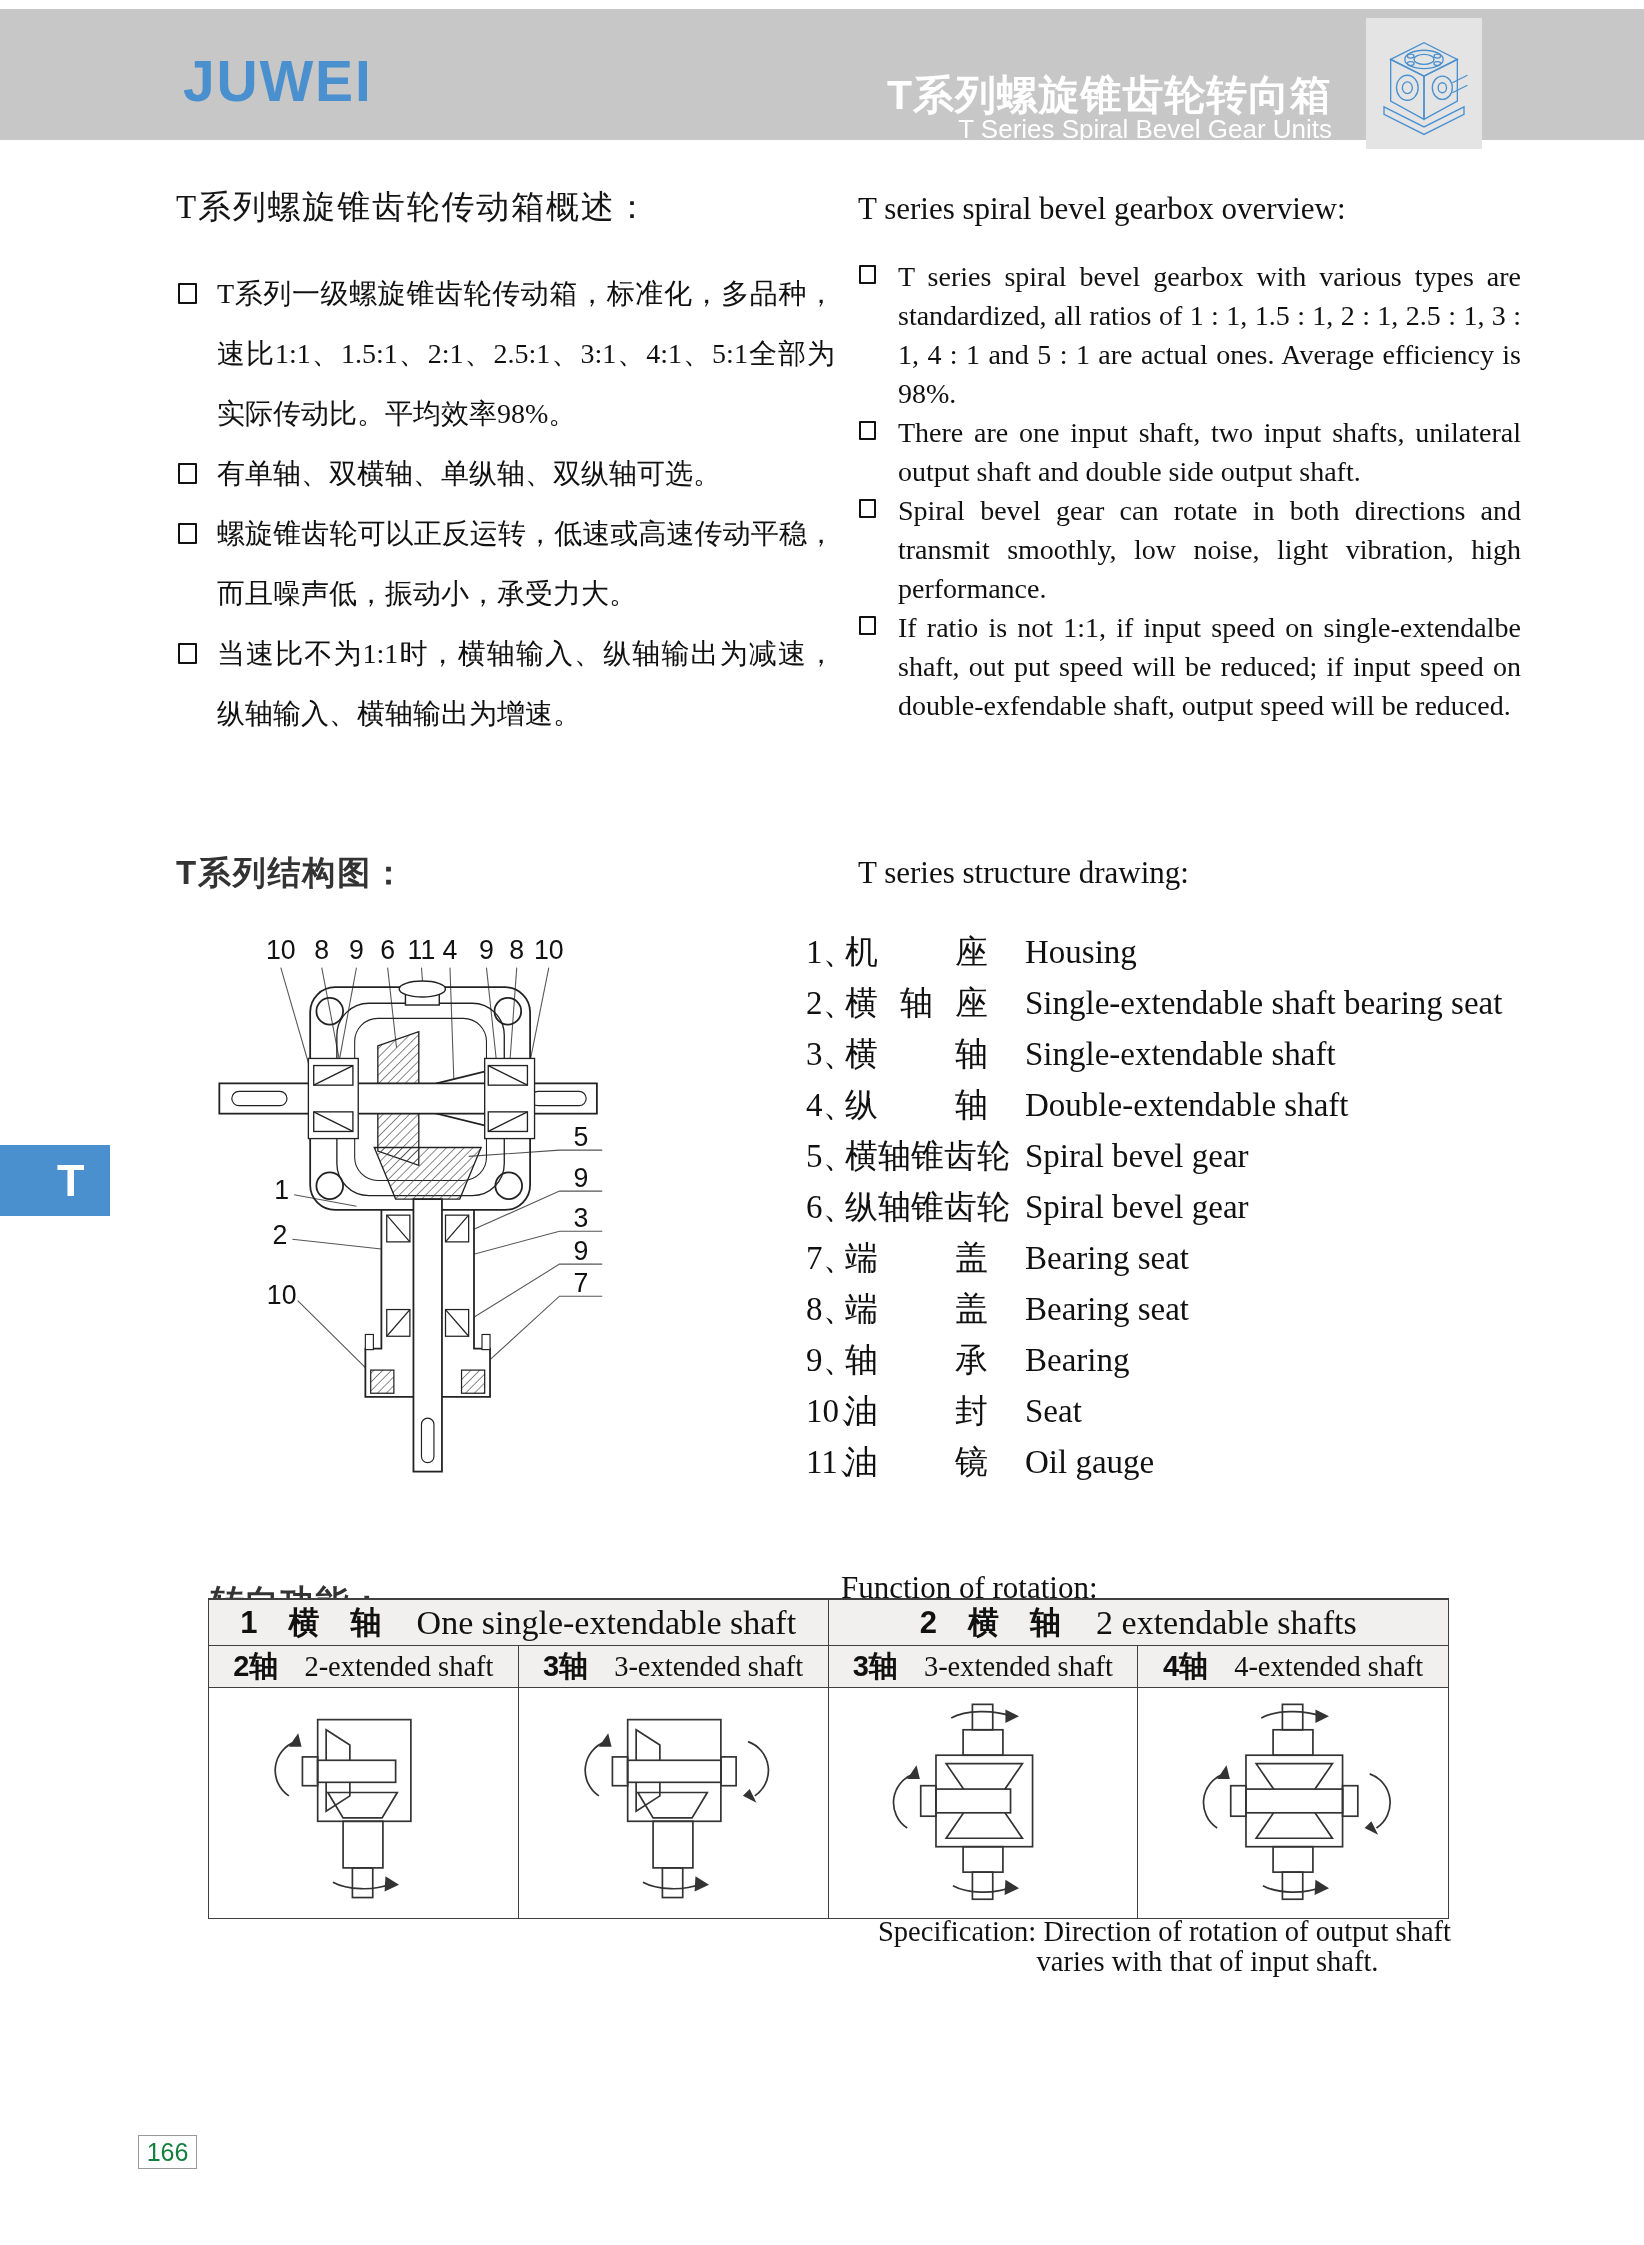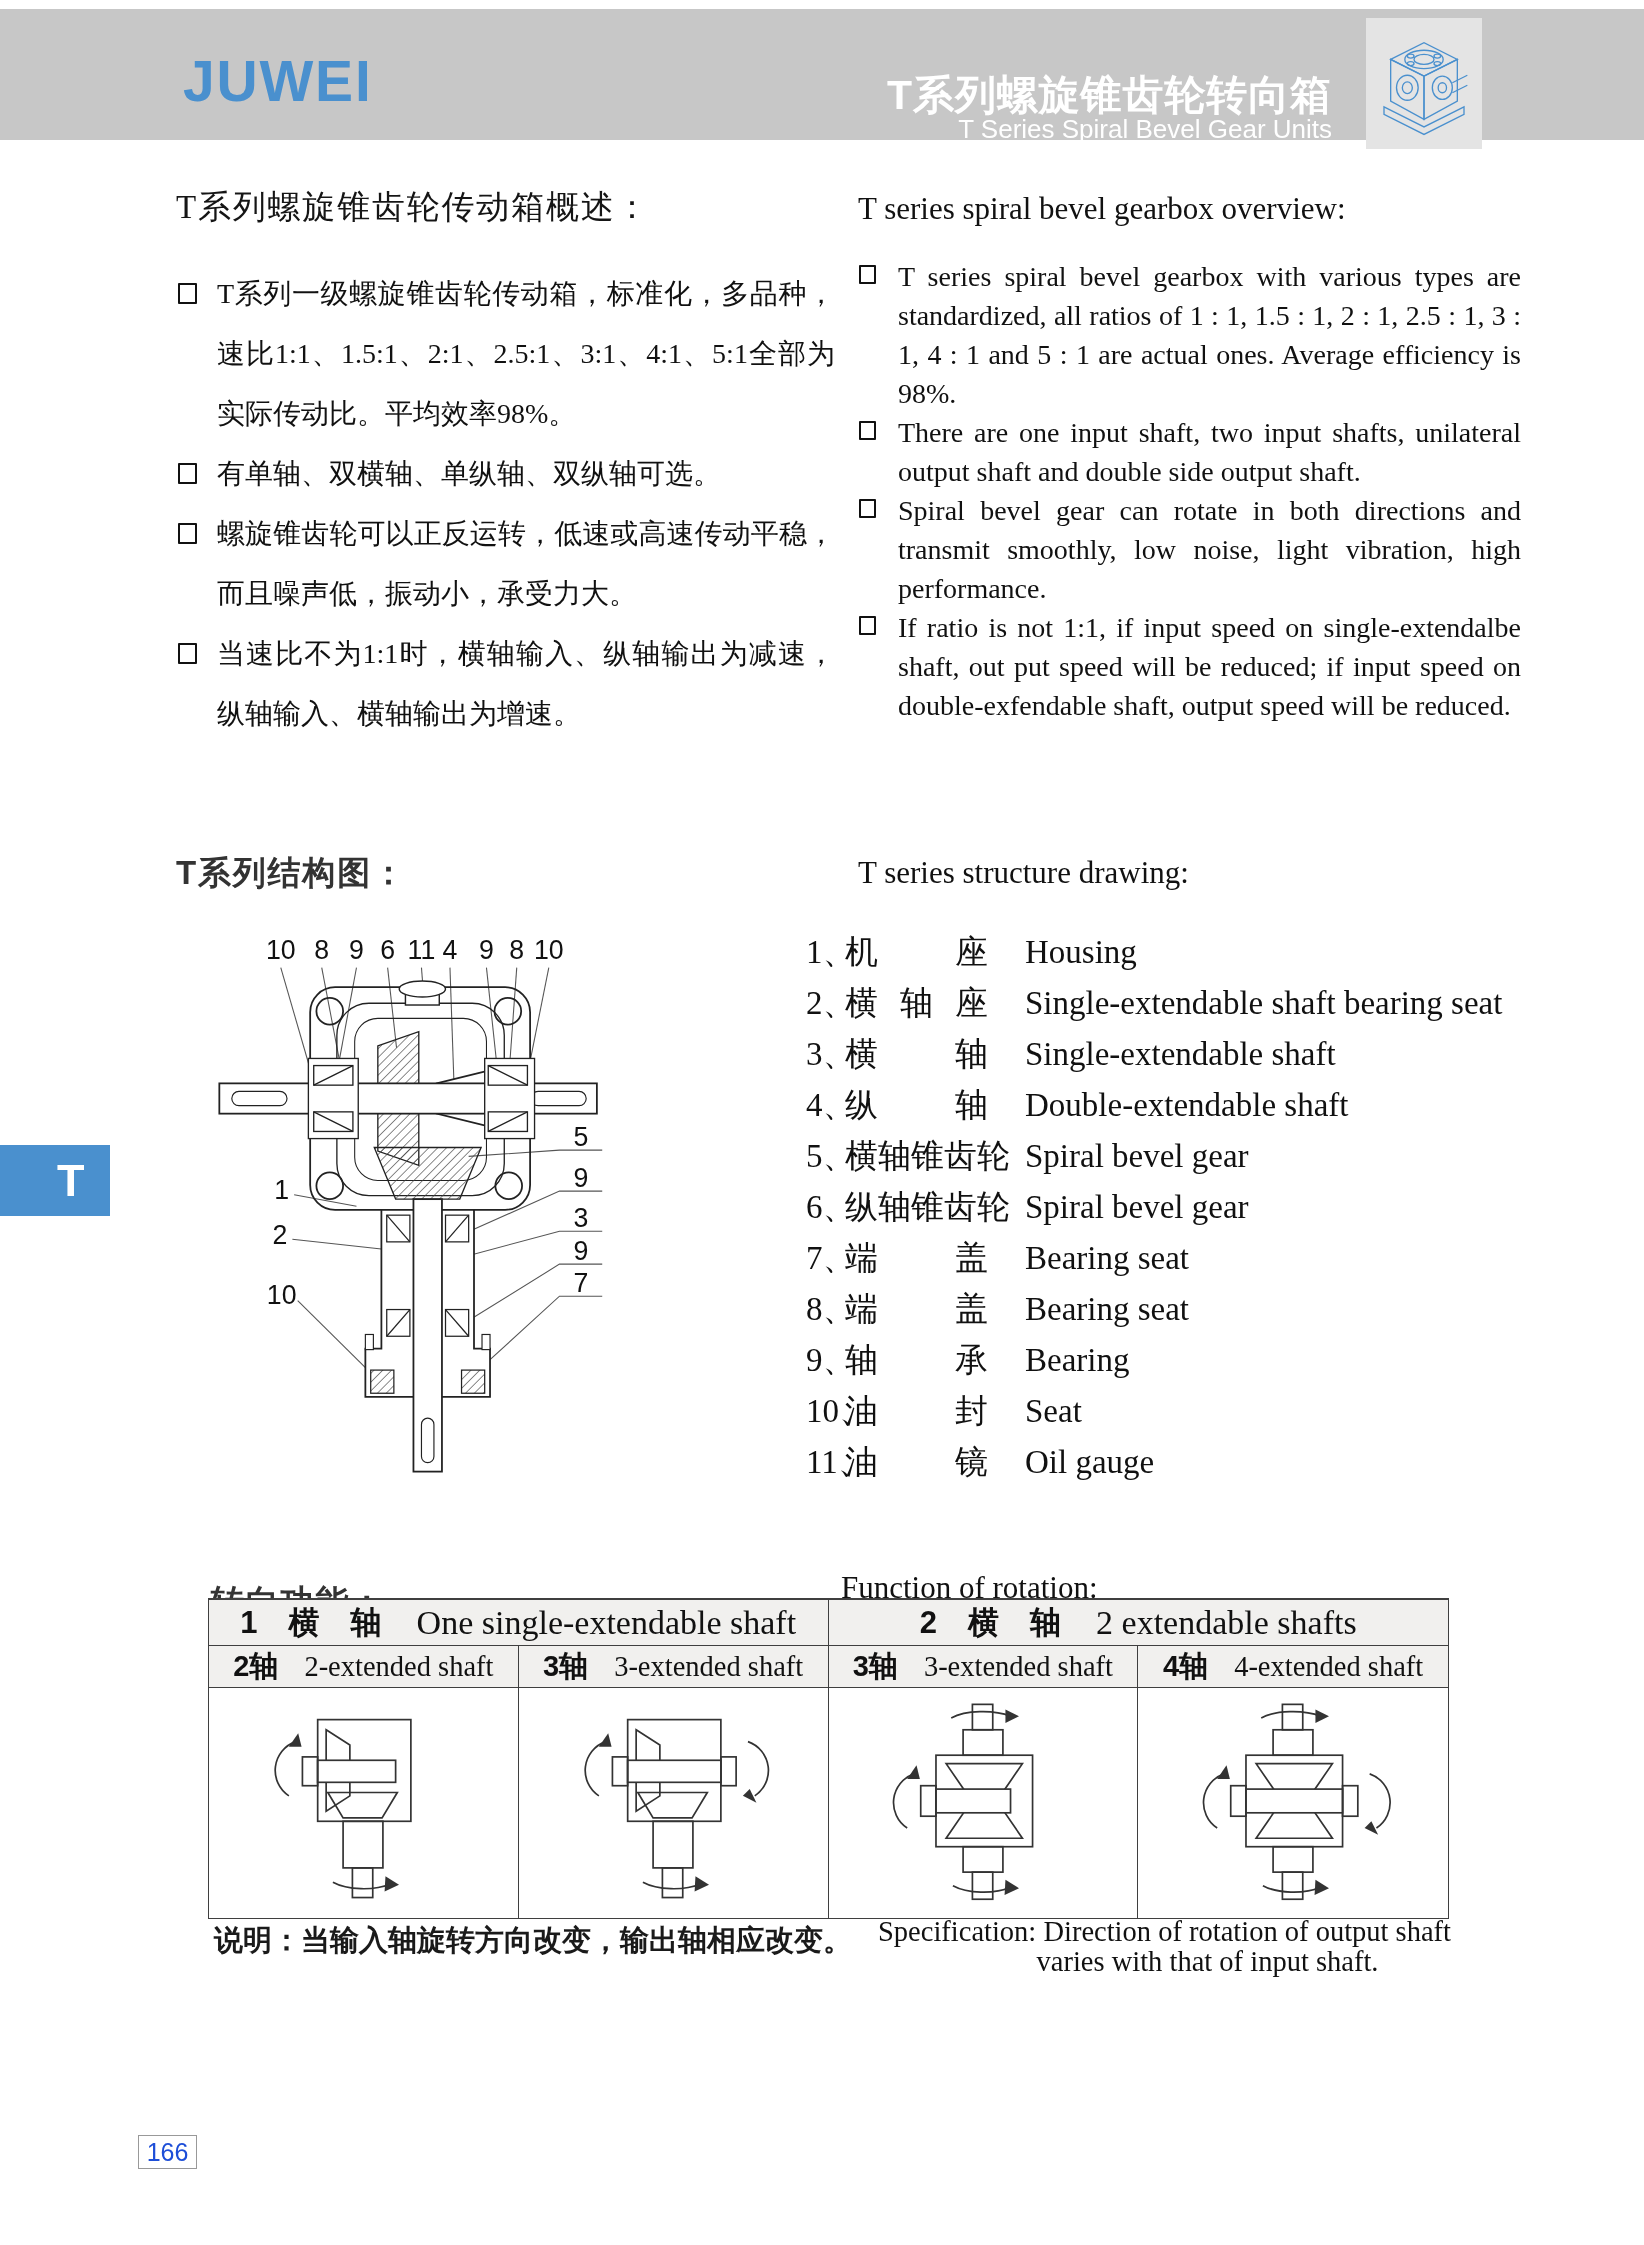--- a/index.html
+++ b/index.html
@@ -59,21 +59,21 @@
   .note-en1{position:absolute;left:878px;top:1916px;width:659px;font-size:28.5px;}
   .note-en2{position:absolute;left:878px;top:1946px;width:659px;font-size:28.5px;text-align:center;}
 
   
   .t-tab{position:absolute;left:0;top:1145px;width:110px;height:71px;background:#4a90ce;
          color:#fff;font-weight:bold;font-size:45px;display:flex;align-items:center;
          font-family:"Liberation Sans","DejaVu Sans",sans-serif;padding-left:0;}
   .t-tab span{margin-left:57px;}
   .pagenum{position:absolute;left:138px;top:2135px;width:57px;height:32px;border:1.8px solid #999;
            display:flex;align-items:center;justify-content:center;font-size:25px;
-           font-family:"Liberation Sans","DejaVu Sans",sans-serif;color:#1d4ed8;}
+           font-family:"Liberation Sans","DejaVu Sans",sans-serif;color:#15803d;}
 
   svg text{font-family:"Liberation Sans","DejaVu Sans",sans-serif;}
 </style>
 </head>
 <body>
 
 <div id="page">
 
   <div class="hdr-band">
     <div class="brand">JUWEI</div>
@@ -382,21 +382,20 @@
           <path d="M138,226 A46,20 0 0 0 206,228"></path>
         </g>
         <polygon points="200,18 216,26 200,34" fill="#333"></polygon>
         <polygon points="84,100 95,84 99,100" fill="#333"></polygon>
         <polygon points="266,150 274,166 258,158" fill="#333"></polygon>
         <polygon points="200,219 216,229 199,237" fill="#333"></polygon>
       </svg>
     </div>
   </div>
 
-  <div class="note-zh">说明：当输入轴旋转方向改变，输出轴相应改变。</div>
   <div class="note-en1">Specification: Direction of rotation of output shaft</div>
   <div class="note-en2">varies with that of input shaft.</div>
 
   <div class="t-tab">
     <span>T</span>
   </div>
   <div class="pagenum">166</div>
 
 </div>
 

